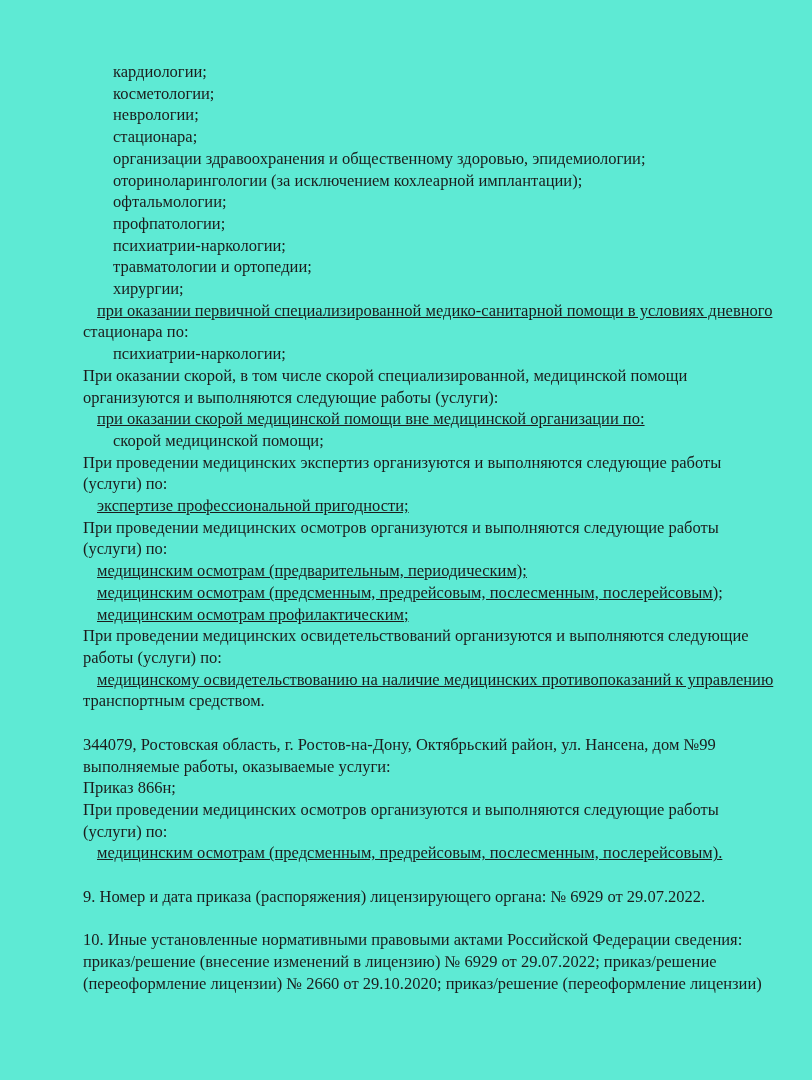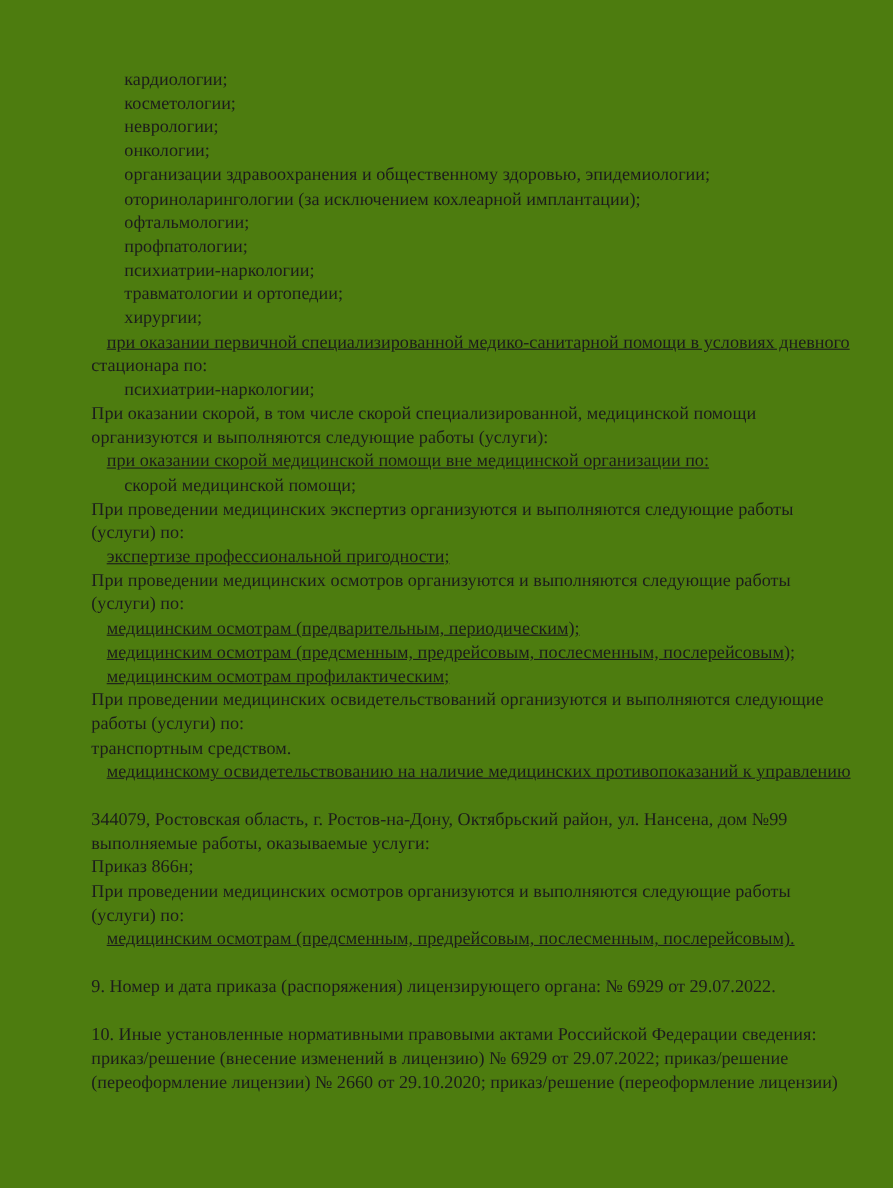--- a/index.html
+++ b/index.html
@@ -4,21 +4,21 @@
 <style>
   html, body {
     margin: 0;
     padding: 0;
     background: #ffffff;
   }
   .page {
     position: relative;
     width: 812px;
     height: 1080px;
-    background: #4d7c0f;
+    background: #5eead4;
     overflow: hidden;
     box-sizing: border-box;
   }
   .doc-body {
     position: absolute;
     top: 61px;
     left: 83px;
     right: 20px;
     font-family: "Liberation Serif", "DejaVu Serif", serif;
     font-size: 16.5px;
@@ -35,21 +35,21 @@
   .blank { min-height: 21.7px; }
 </style>
 </head>
 <body>
 
 <div class="page">
   <div class="doc-body" id="doc-body" style="color: rgb(28, 28, 28);">
       <div class="line indent-2">кардиологии;</div>
       <div class="line indent-2">косметологии;</div>
       <div class="line indent-2">неврологии;</div>
-      <div class="line indent-2">онкологии;</div>
+      <div class="line indent-2">стационара;</div>
       <div class="line indent-2">организации здравоохранения и общественному здоровью, эпидемиологии;</div>
       <div class="line indent-2">оториноларингологии (за исключением кохлеарной имплантации);</div>
       <div class="line indent-2">офтальмологии;</div>
       <div class="line indent-2">профпатологии;</div>
       <div class="line indent-2">психиатрии-наркологии;</div>
       <div class="line indent-2">травматологии и ортопедии;</div>
       <div class="line indent-2">хирургии;</div>
       <div class="line indent-1">при оказании первичной специализированной медико-санитарной помощи в условиях дневного</div>
       <div class="line indent-0">стационара по:</div>
       <div class="line indent-2">психиатрии-наркологии;</div>
@@ -60,22 +60,22 @@
       <div class="line indent-0">При проведении медицинских экспертиз организуются и выполняются следующие работы</div>
       <div class="line indent-0">(услуги) по:</div>
       <div class="line indent-1">экспертизе профессиональной пригодности;</div>
       <div class="line indent-0">При проведении медицинских осмотров организуются и выполняются следующие работы</div>
       <div class="line indent-0">(услуги) по:</div>
       <div class="line indent-1">медицинским осмотрам (предварительным, периодическим);</div>
       <div class="line indent-1">медицинским осмотрам (предсменным, предрейсовым, послесменным, послерейсовым);</div>
       <div class="line indent-1">медицинским осмотрам профилактическим;</div>
       <div class="line indent-0">При проведении медицинских освидетельствований организуются и выполняются следующие</div>
       <div class="line indent-0">работы (услуги) по:</div>
+      <div class="line indent-1">медицинскому освидетельствованию на наличие медицинских противопоказаний к управлению</div>
       <div class="line indent-0">транспортным средством.</div>
-      <div class="line indent-1">медицинскому освидетельствованию на наличие медицинских противопоказаний к управлению</div>
       <div class="line indent-0 blank">&nbsp;</div>
       <div class="line indent-0">344079, Ростовская область, г. Ростов-на-Дону, Октябрьский район, ул. Нансена, дом №99</div>
       <div class="line indent-0">выполняемые работы, оказываемые услуги:</div>
       <div class="line indent-0">Приказ 866н;</div>
       <div class="line indent-0">При проведении медицинских осмотров организуются и выполняются следующие работы</div>
       <div class="line indent-0">(услуги) по:</div>
       <div class="line indent-1">медицинским осмотрам (предсменным, предрейсовым, послесменным, послерейсовым).</div>
       <div class="line indent-0 blank">&nbsp;</div>
       <div class="line indent-0">9. Номер и дата приказа (распоряжения) лицензирующего органа: № 6929 от 29.07.2022.</div>
       <div class="line indent-0 blank">&nbsp;</div>

